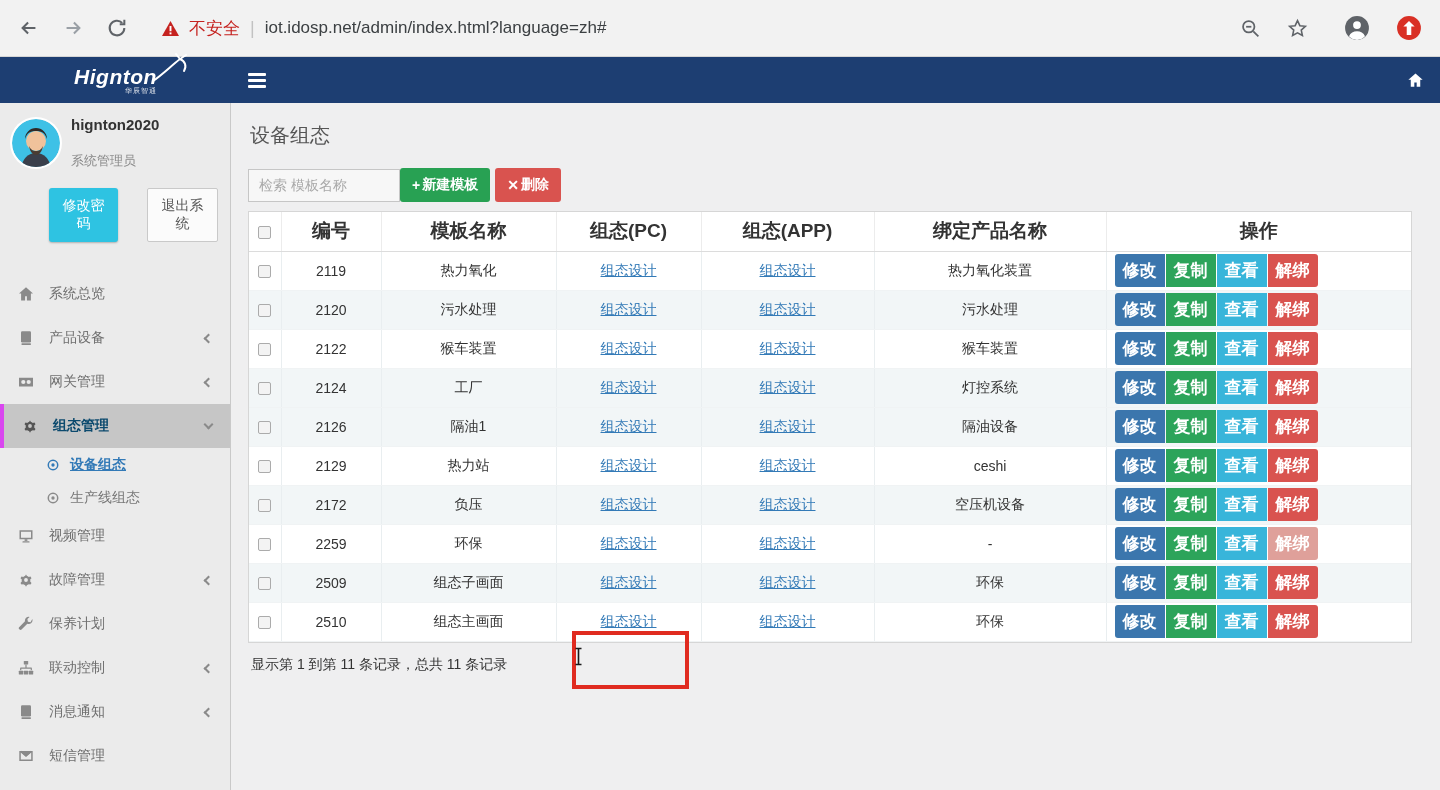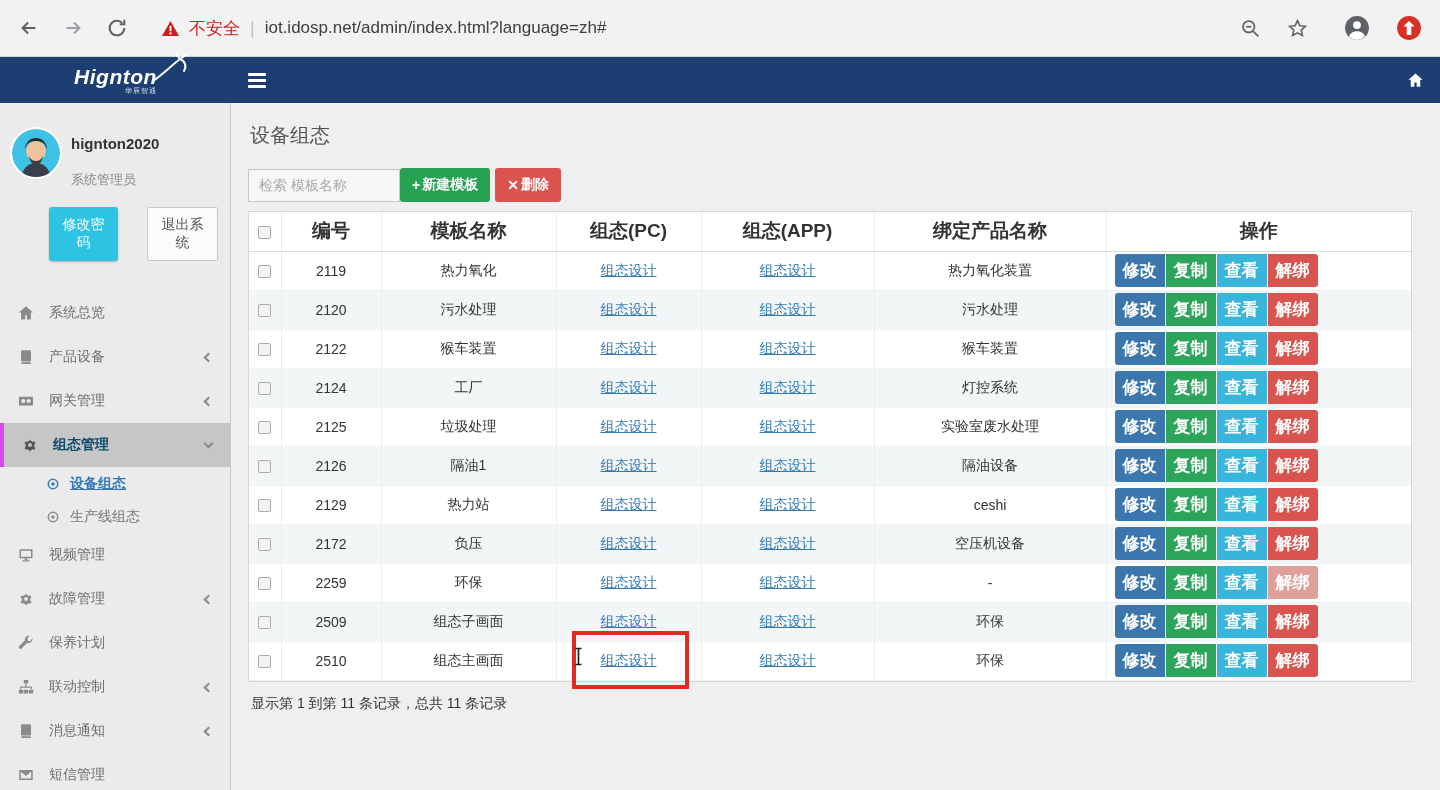--- a/index.html
+++ b/index.html
@@ -23,21 +23,21 @@
   .brand-sub { display:block; font-size:7px; text-align:right; margin-top:-3px; opacity:.85; letter-spacing:1px; }
   .brand-deer { position:absolute; right:-34px; top:-14px; }
   .hamburger { margin-left:17px; display:flex; flex-direction:column; gap:3px; cursor:pointer; }
   .hamburger span { width:18px; height:3px; background:#fff; border-radius:1px; }
   .nav-home { margin-left:auto; margin-right:15px; cursor:pointer; display:flex; }
 
   
   .sidebar { position:absolute; top:103px; left:0; width:231px; bottom:0; background:#ebebeb; border-right:1px solid #c9c9c9; }
   .user { display:flex; align-items:center; gap:11px; padding:13px 10px 10px 12px; }
   .avatar { width:48px; height:48px; border-radius:50%; overflow:hidden; flex:0 0 48px; box-shadow:0 0 0 2px #fff; }
-  .user-name { font-size:15px; font-weight:bold; color:#333;margin-top:19px; }
+  .user-name { font-size:15px; font-weight:bold; color:#333; }
   .user-role { font-size:13px; color:#8a8a8a; margin-top:19px; }
   .acct-btns { display:flex; gap:29px; padding:8px 12px 18px 21px;margin-left:28px; }
   .btn-cyan { background:#2ec3e2; color:#fff; border:none; padding:8px 13px; font-size:14px; border-radius:3px; cursor:pointer; box-shadow:0 1px 2px rgba(0,0,0,.25); }
   .btn-plain { background:#fbfbfb; border:1px solid #c9c9c9; color:#555; padding:8px 13px; font-size:14px; border-radius:2px; cursor:pointer; }
   .menu { margin-top:12px; }
   .menu-item { height:44px; display:flex; align-items:center; padding:0 18px; color:#6f6f6f; font-size:14px; cursor:pointer; }
   .menu-item .ico { width:18px; margin-right:13px; color:#8a8a8a; display:flex; }
   .menu-item.active { background:#c6c6c6; color:#0c4a6e; font-weight:bold; border-left:4px solid #d946ef; padding-left:18px; }
   .menu-item.active .ico { color:#555; }
   .chev { margin-left:auto; width:7px; height:7px; border-style:solid; border-color:#8a8a8a; border-width:0; }
@@ -402,34 +402,20 @@
             <td><a class="cfg-link">组态设计</a></td>
             <td><a class="cfg-link">组态设计</a></td>
             <td>灯控系统</td>
             <td class="actions-cell"><span class="actions">
                 <button class="act a0">修改</button>
                 <button class="act a1">复制</button>
                 <button class="act a2">查看</button>
                 <button class="act a3">解绑</button>
               </span></td>
           </tr>
-          <tr class="">
-            <td><span class="cb"></span></td>
-            <td>2125</td>
-            <td>垃圾处理</td>
-            <td><a class="cfg-link">组态设计</a></td>
-            <td><a class="cfg-link">组态设计</a></td>
-            <td>实验室废水处理</td>
-            <td class="actions-cell"><span class="actions">
-                <button class="act a0">修改</button>
-                <button class="act a1">复制</button>
-                <button class="act a2">查看</button>
-                <button class="act a3">解绑</button>
-              </span></td>
-          </tr>
           <tr class="stripe">
             <td><span class="cb"></span></td>
             <td>2126</td>
             <td>隔油1</td>
             <td><a class="cfg-link">组态设计</a></td>
             <td><a class="cfg-link">组态设计</a></td>
             <td>隔油设备</td>
             <td class="actions-cell"><span class="actions">
                 <button class="act a0">修改</button>
                 <button class="act a1">复制</button>

